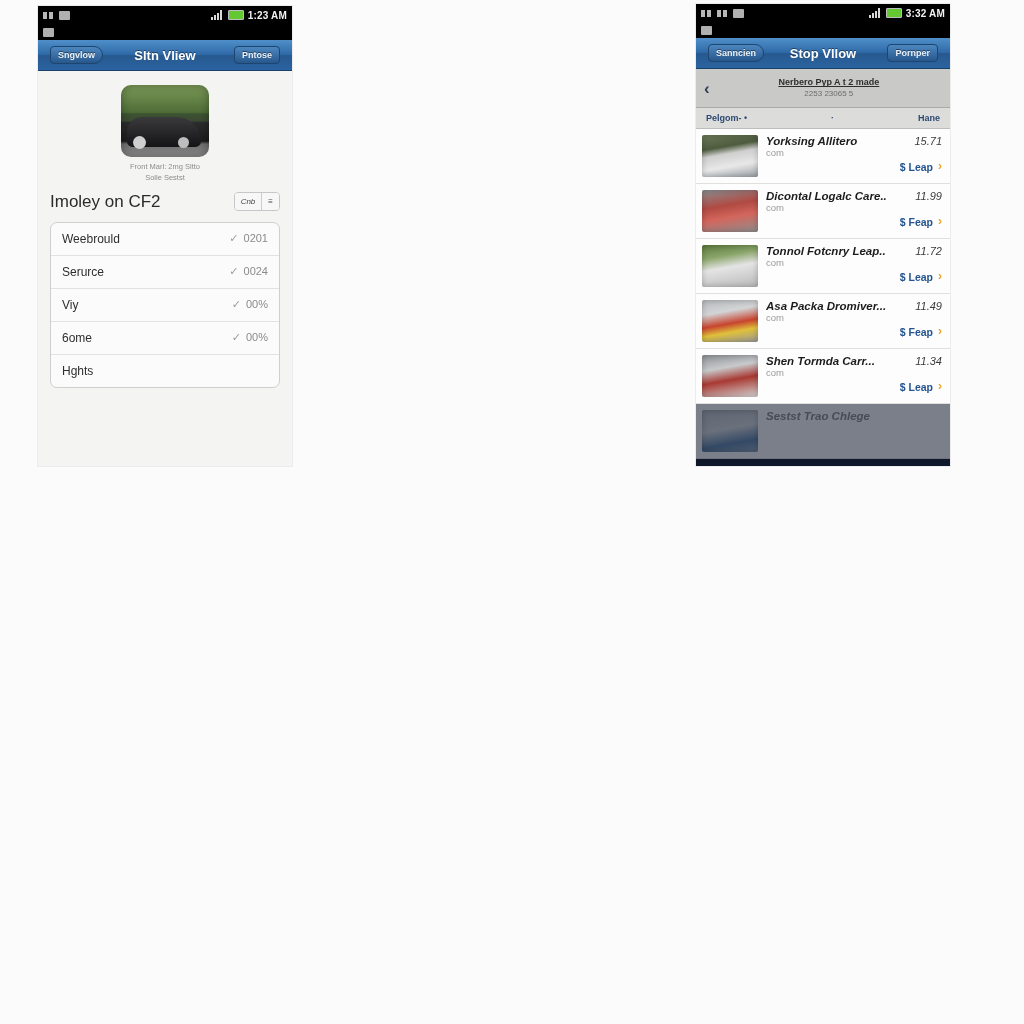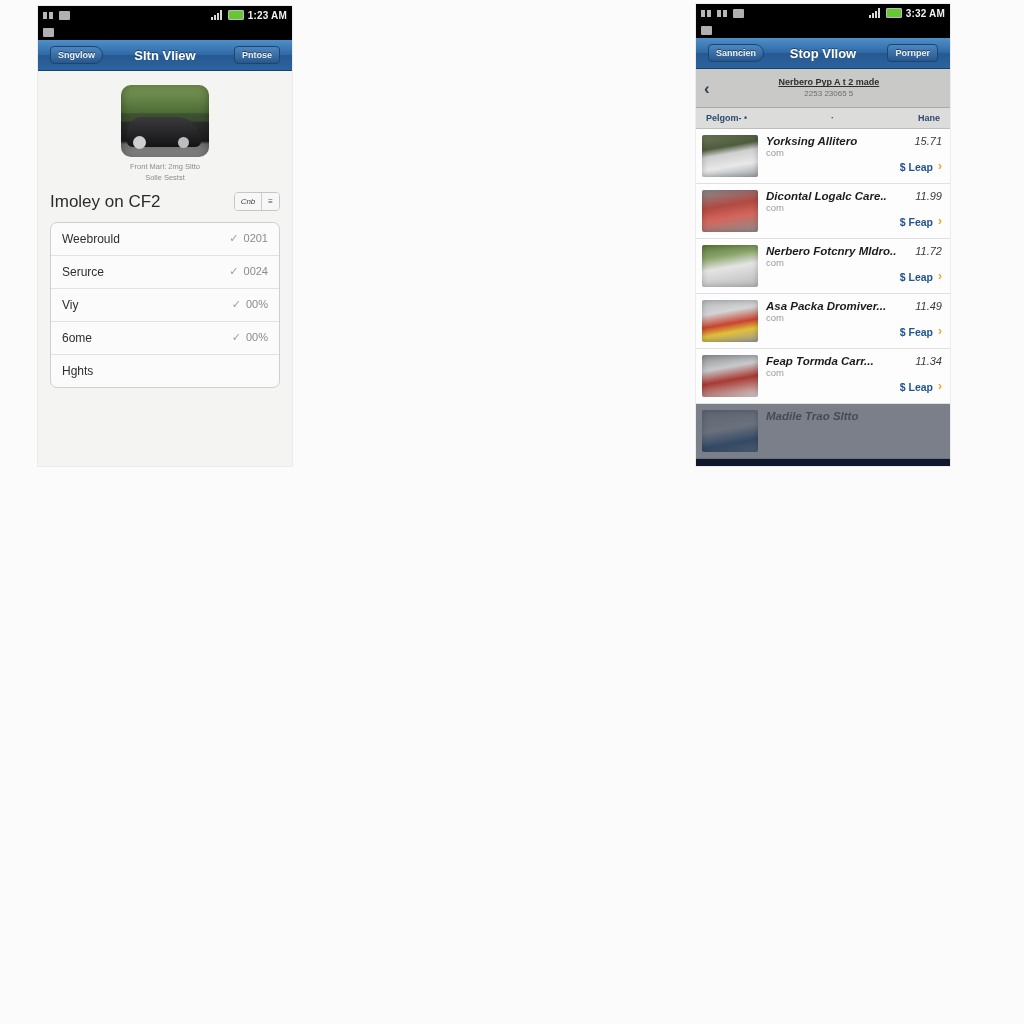--- a/index.html
+++ b/index.html
@@ -355,21 +355,21 @@
             <span class="dealcta">$ Feap</span>
             <span class="dealarrow">›</span>
           </div>
         </div>
       </div>
 
       <div class="dealrow">
         <div class="dealthumb t3"></div>
         <div class="dealmain">
           <div class="dealtoprow">
-            <div class="dealtitle">Nerbero Fotcnry Mldro..</div>
+            <div class="dealtitle">Tonnol Fotcnry Leap..</div>
             <div class="dealprice">11.72</div>
           </div>
           <div class="dealsub">com</div>
           <div class="dealbot">
             <span class="dealcta">$ Leap</span>
             <span class="dealarrow">›</span>
           </div>
         </div>
       </div>
 
@@ -385,36 +385,36 @@
             <span class="dealcta">$ Feap</span>
             <span class="dealarrow">›</span>
           </div>
         </div>
       </div>
 
       <div class="dealrow">
         <div class="dealthumb t5"></div>
         <div class="dealmain">
           <div class="dealtoprow">
-            <div class="dealtitle">Feap Tormda Carr...</div>
+            <div class="dealtitle">Shen Tormda Carr...</div>
             <div class="dealprice">11.34</div>
           </div>
           <div class="dealsub">com</div>
           <div class="dealbot">
             <span class="dealcta">$ Leap</span>
             <span class="dealarrow">›</span>
           </div>
         </div>
       </div>
 
       <div class="dealrow faded">
         <div class="dealthumb t6"></div>
         <div class="dealmain">
           <div class="dealtoprow">
-            <div class="dealtitle">Madile Trao Sltto</div>
+            <div class="dealtitle">Sestst Trao Chlege</div>
           </div>
         </div>
       </div>
     </div>
   </div>
 
   <div class="cell">
     
   </div>
 

